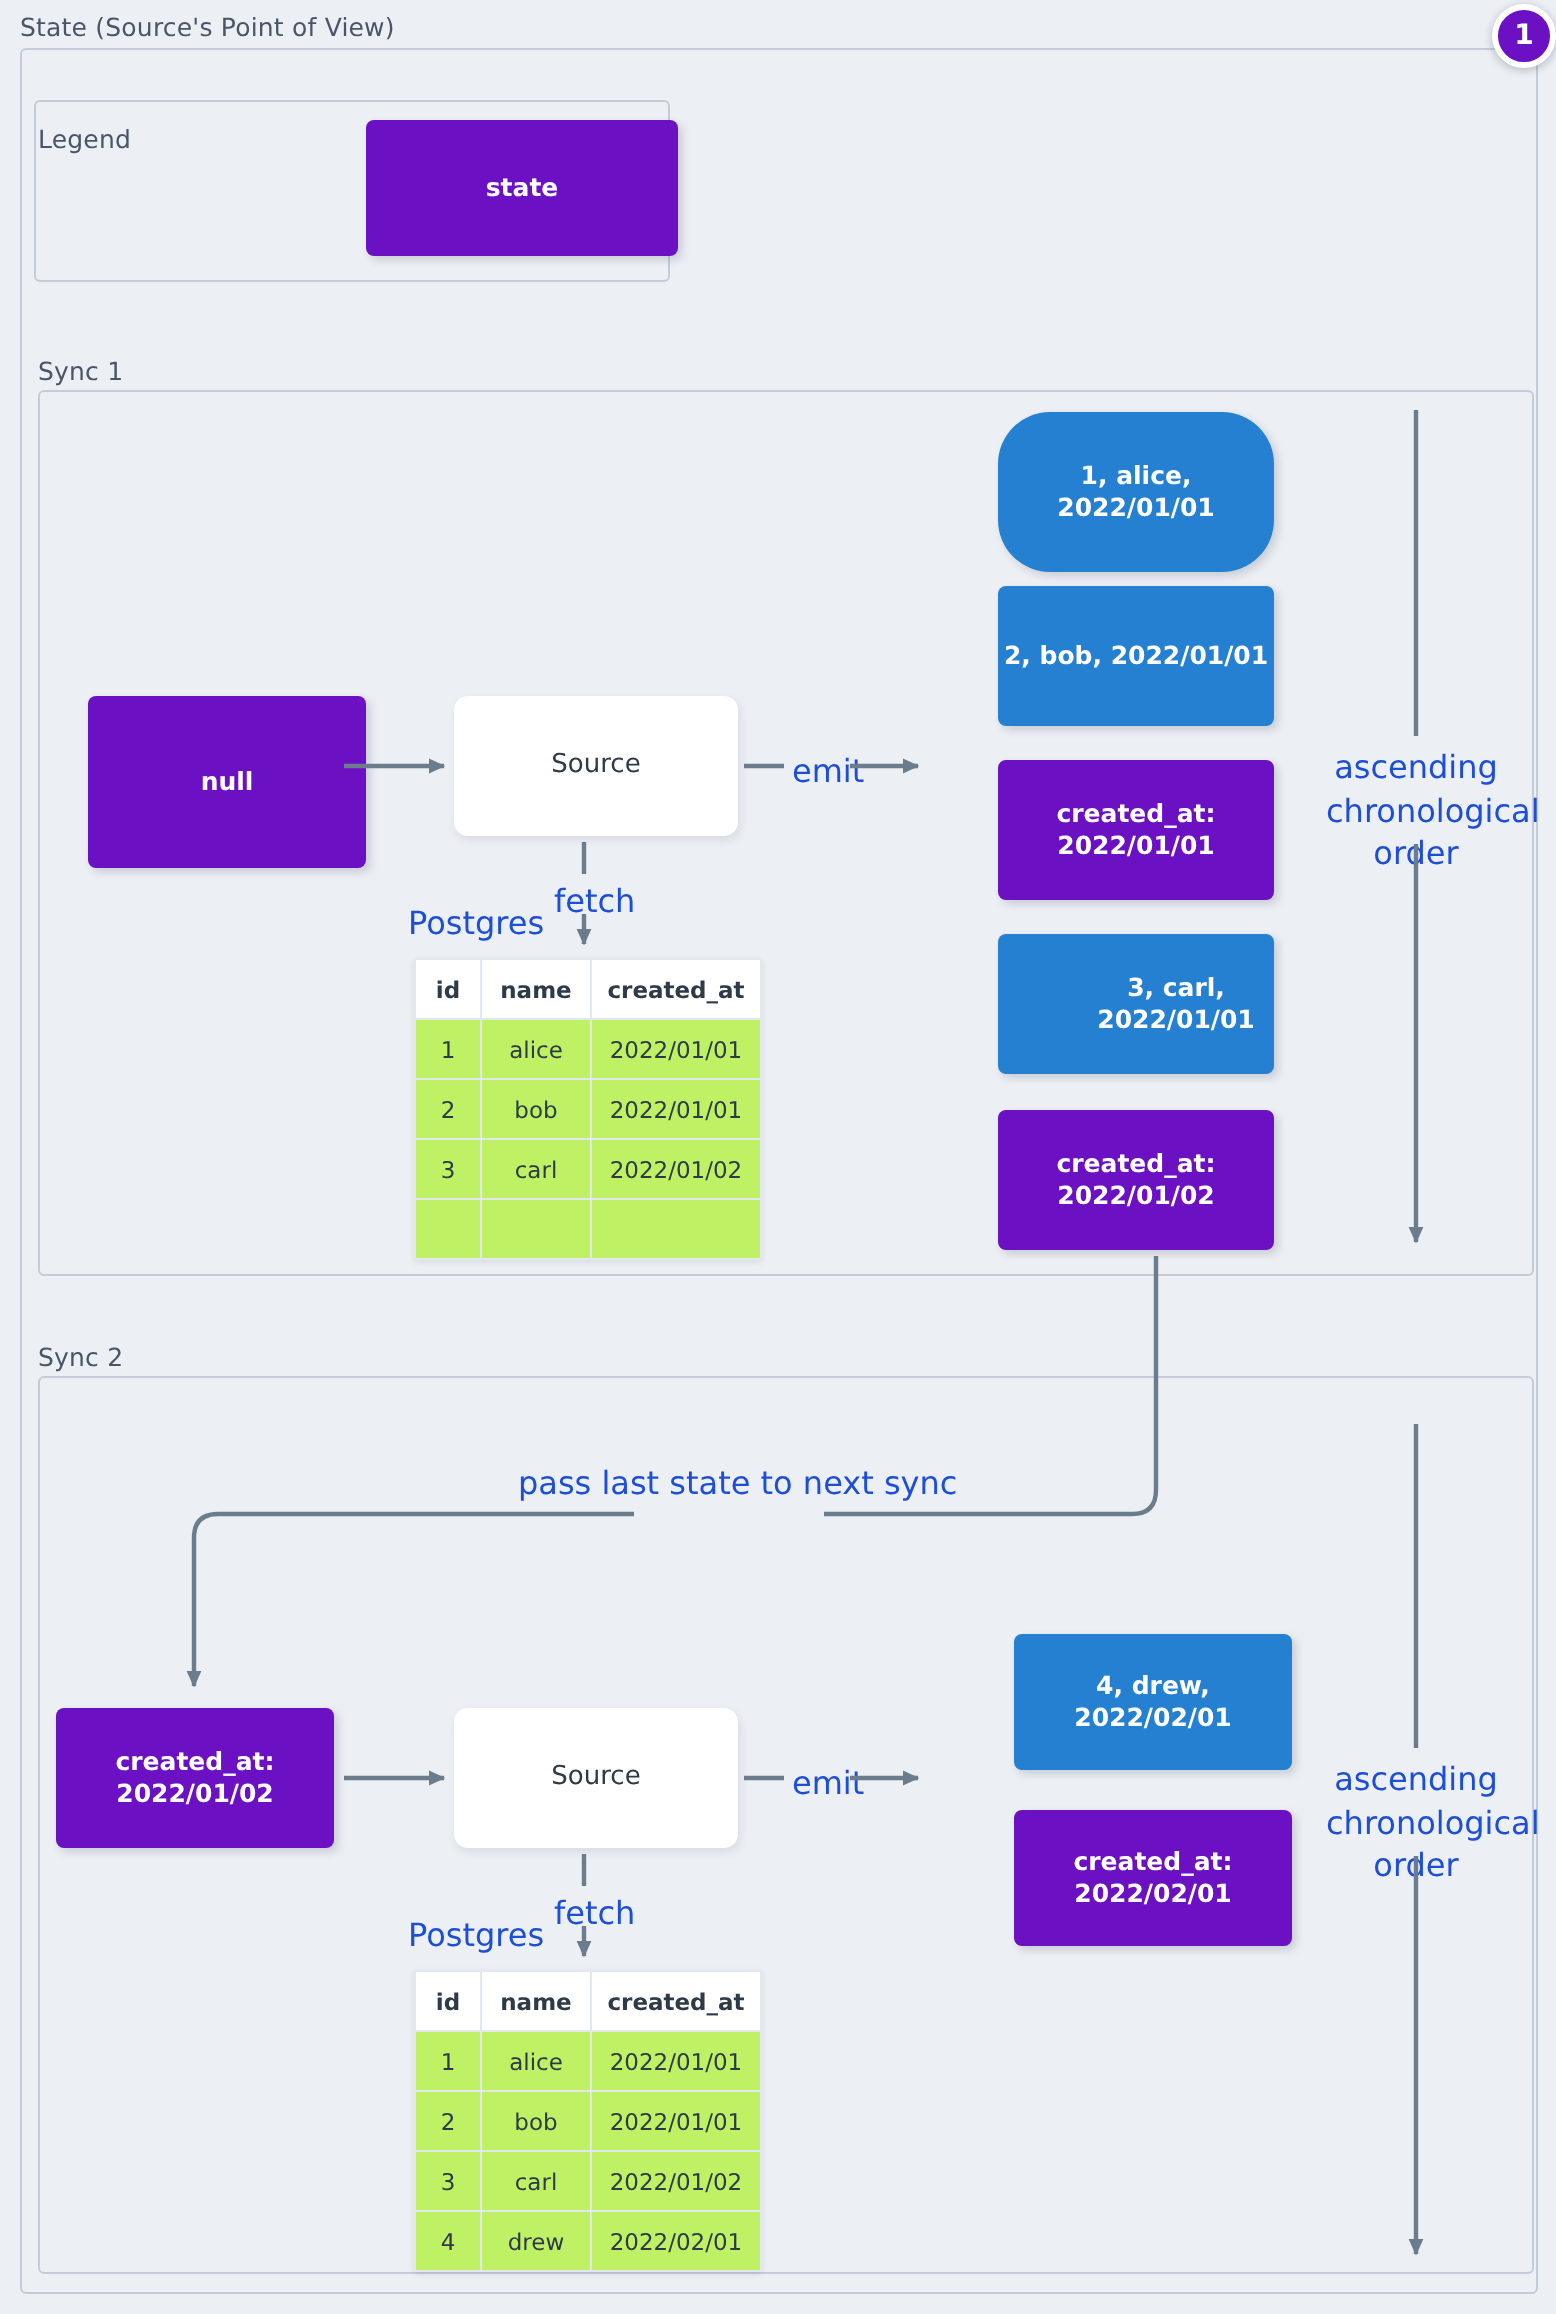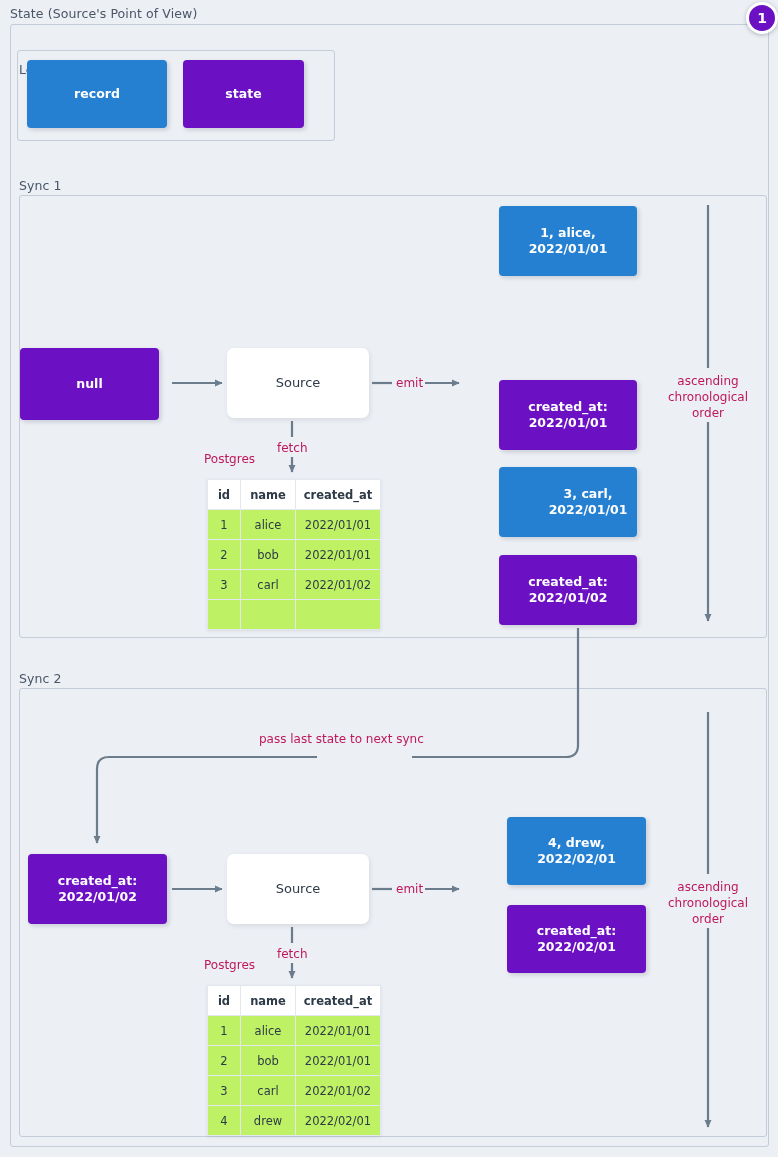--- a/index.html
+++ b/index.html
@@ -27,21 +27,21 @@
     line-height:1.32;
   }
   .node.record{background:#2680d2;color:#fff;font-size:12.5px;font-weight:bold;
     box-shadow:2px 2px 4px rgba(40,50,70,.18);}
   .node.state{background:#6c10c4;color:#fff;font-size:12.5px;font-weight:bold;
     box-shadow:2px 2px 4px rgba(40,50,70,.18);}
   .node.plain{background:#ffffff;color:#2e3a47;font-size:13px;border-radius:7px;
     box-shadow:1px 2px 5px rgba(40,50,70,.10);}
 
   
-  .lbl{position:absolute;font-size:12px;color:#be185d;white-space:nowrap;}
+  .lbl{position:absolute;font-size:16px;color:#1d4ed8;white-space:nowrap;}
   .lbl.multi{white-space:normal;text-align:center;line-height:1.35;}
 
   
   table.db{
     position:absolute;border-collapse:collapse;background:#bef264;
     font-size:11.5px;color:#2e3a47;
     box-shadow:0 1px 3px rgba(40,50,70,.10);
   }
   table.db td,table.db th{
     border:1px solid #e3e8ef;
@@ -73,27 +73,26 @@
 
 <div class="canvas">
 
   <div class="group-title" style="left:10px;top:6px;">State (Source's Point of View)</div>
   <div class="group" style="left:10px;top:24px;width:757px;height:1121px;"></div>
 
   <div class="badge" style="left:746px;top:2px;">1</div>
 
   <div class="group-title" style="left:19px;top:34px;margin-top:28px;">Legend</div>
   <div class="group" style="left:17px;top:50px;width:316px;height:89px;background:transparent;"></div>
-  <div class="node record" style="left:27px;top:60px;width:140px;height:68px;">record</div>
-  <div class="node state" style="left:183px;top:60px;width:121px;height:68px;">state</div>
+  <div class="node state" style="left:183px;top:60px;width:156px;height:68px;">state</div>
 
   <div class="group-title" style="left:19px;top:178px;">Sync 1</div>
   <div class="group" style="left:19px;top:195px;width:746px;height:441px;"></div>
 
-  <div class="node state" style="left:20px;top:348px;width:139px;height:72px;">null</div>
+  <div class="node state" style="left:44px;top:348px;width:139px;height:86px;">null</div>
 
   <div class="node plain" style="left:227px;top:348px;width:142px;height:70px;">Source</div>
 
   <div class="lbl" style="left:396px;top:376px;">emit</div>
 
   <div class="lbl" style="left:277px;top:441px;">fetch</div>
   <div class="lbl" style="left:204px;top:452px;">Postgres</div>
 
   <table class="db" style="left:207px;top:479px;">
     <thead>
@@ -120,21 +119,22 @@
         <td>2022/01/02</td>
       </tr>
       <tr>
         <td></td>
         <td></td>
         <td></td>
       </tr>
     </tbody>
   </table>
 
-  <div class="node record" style="left:499px;top:206px;width:138px;height:70px;">1, alice, 2022/01/01</div>
+  <div class="node record" style="left:499px;top:206px;width:138px;height:80px;border-radius:26px;">1, alice, 2022/01/01</div>
+  <div class="node record" style="left:499px;top:293px;width:138px;height:70px;">2, bob, 2022/01/01</div>
   <div class="node state" style="left:499px;top:380px;width:138px;height:70px;">
     <div>
       <div>created_at:</div>
       <div>2022/01/01</div>
     </div>
   </div>
   <div class="node record" style="left:499px;top:467px;width:138px;height:70px;padding-left:40px;">3, carl, 2022/01/01</div>
   <div class="node state" style="left:499px;top:555px;width:138px;height:70px;">
     <div>
       <div>created_at:</div>

